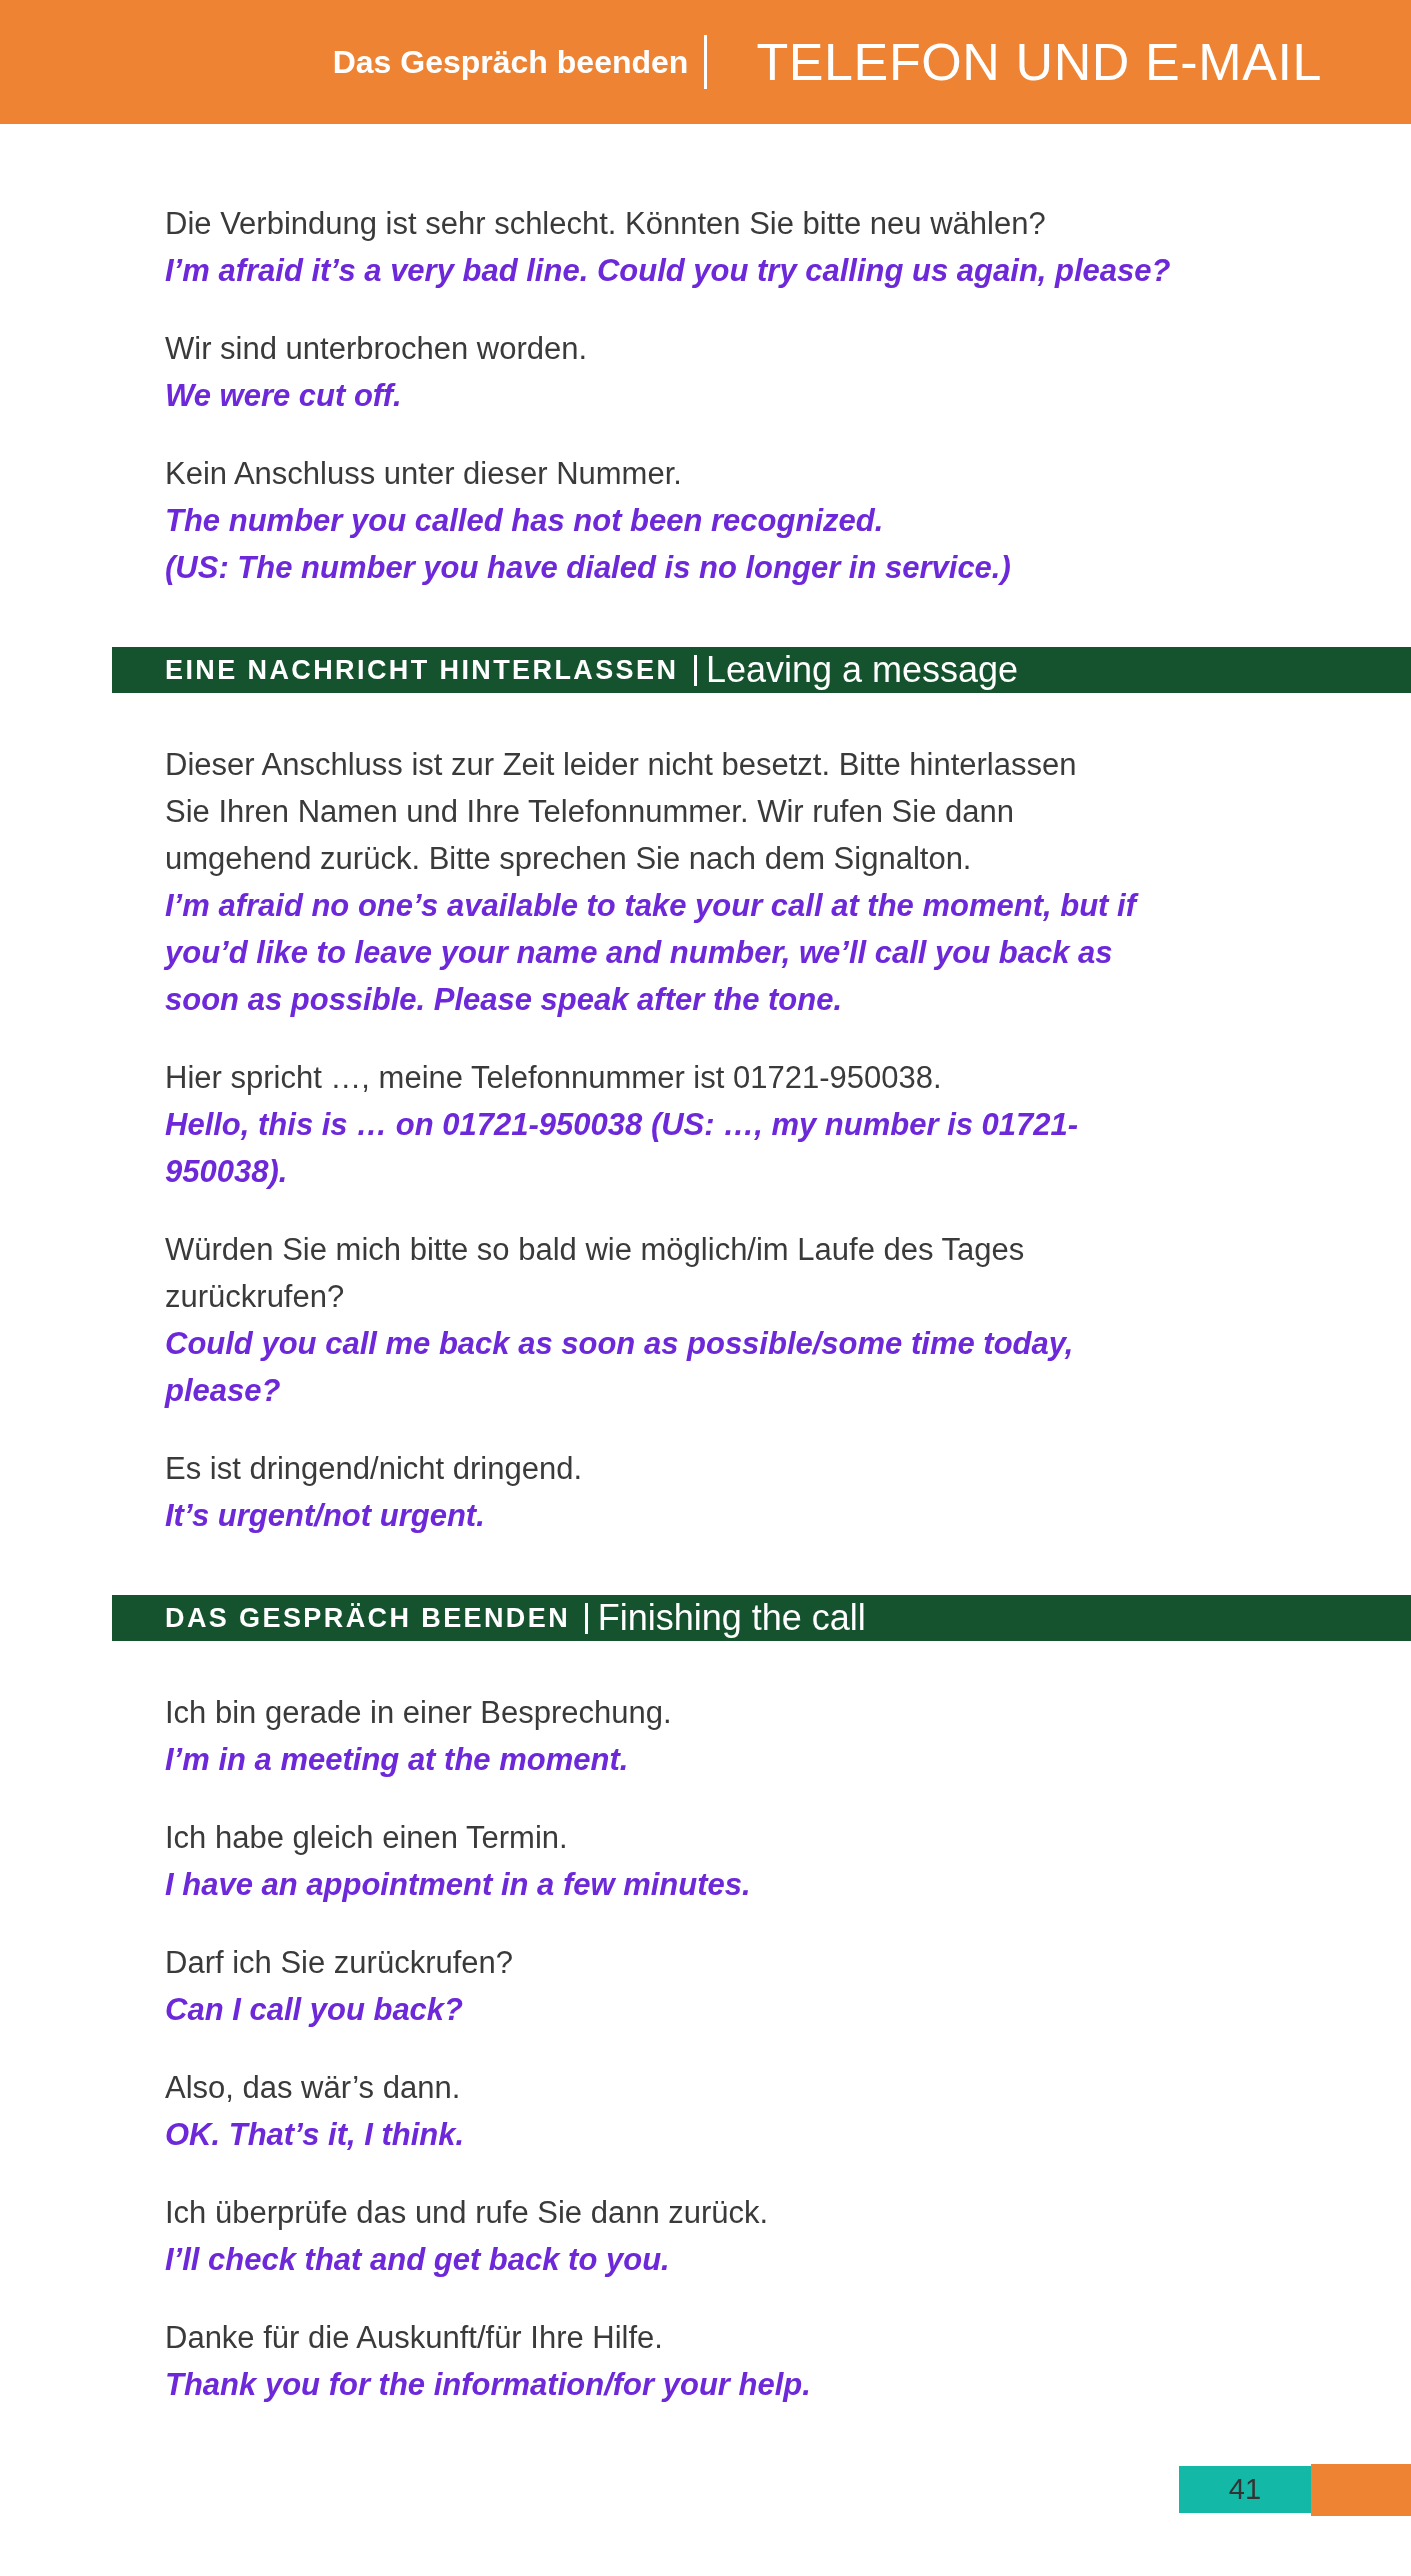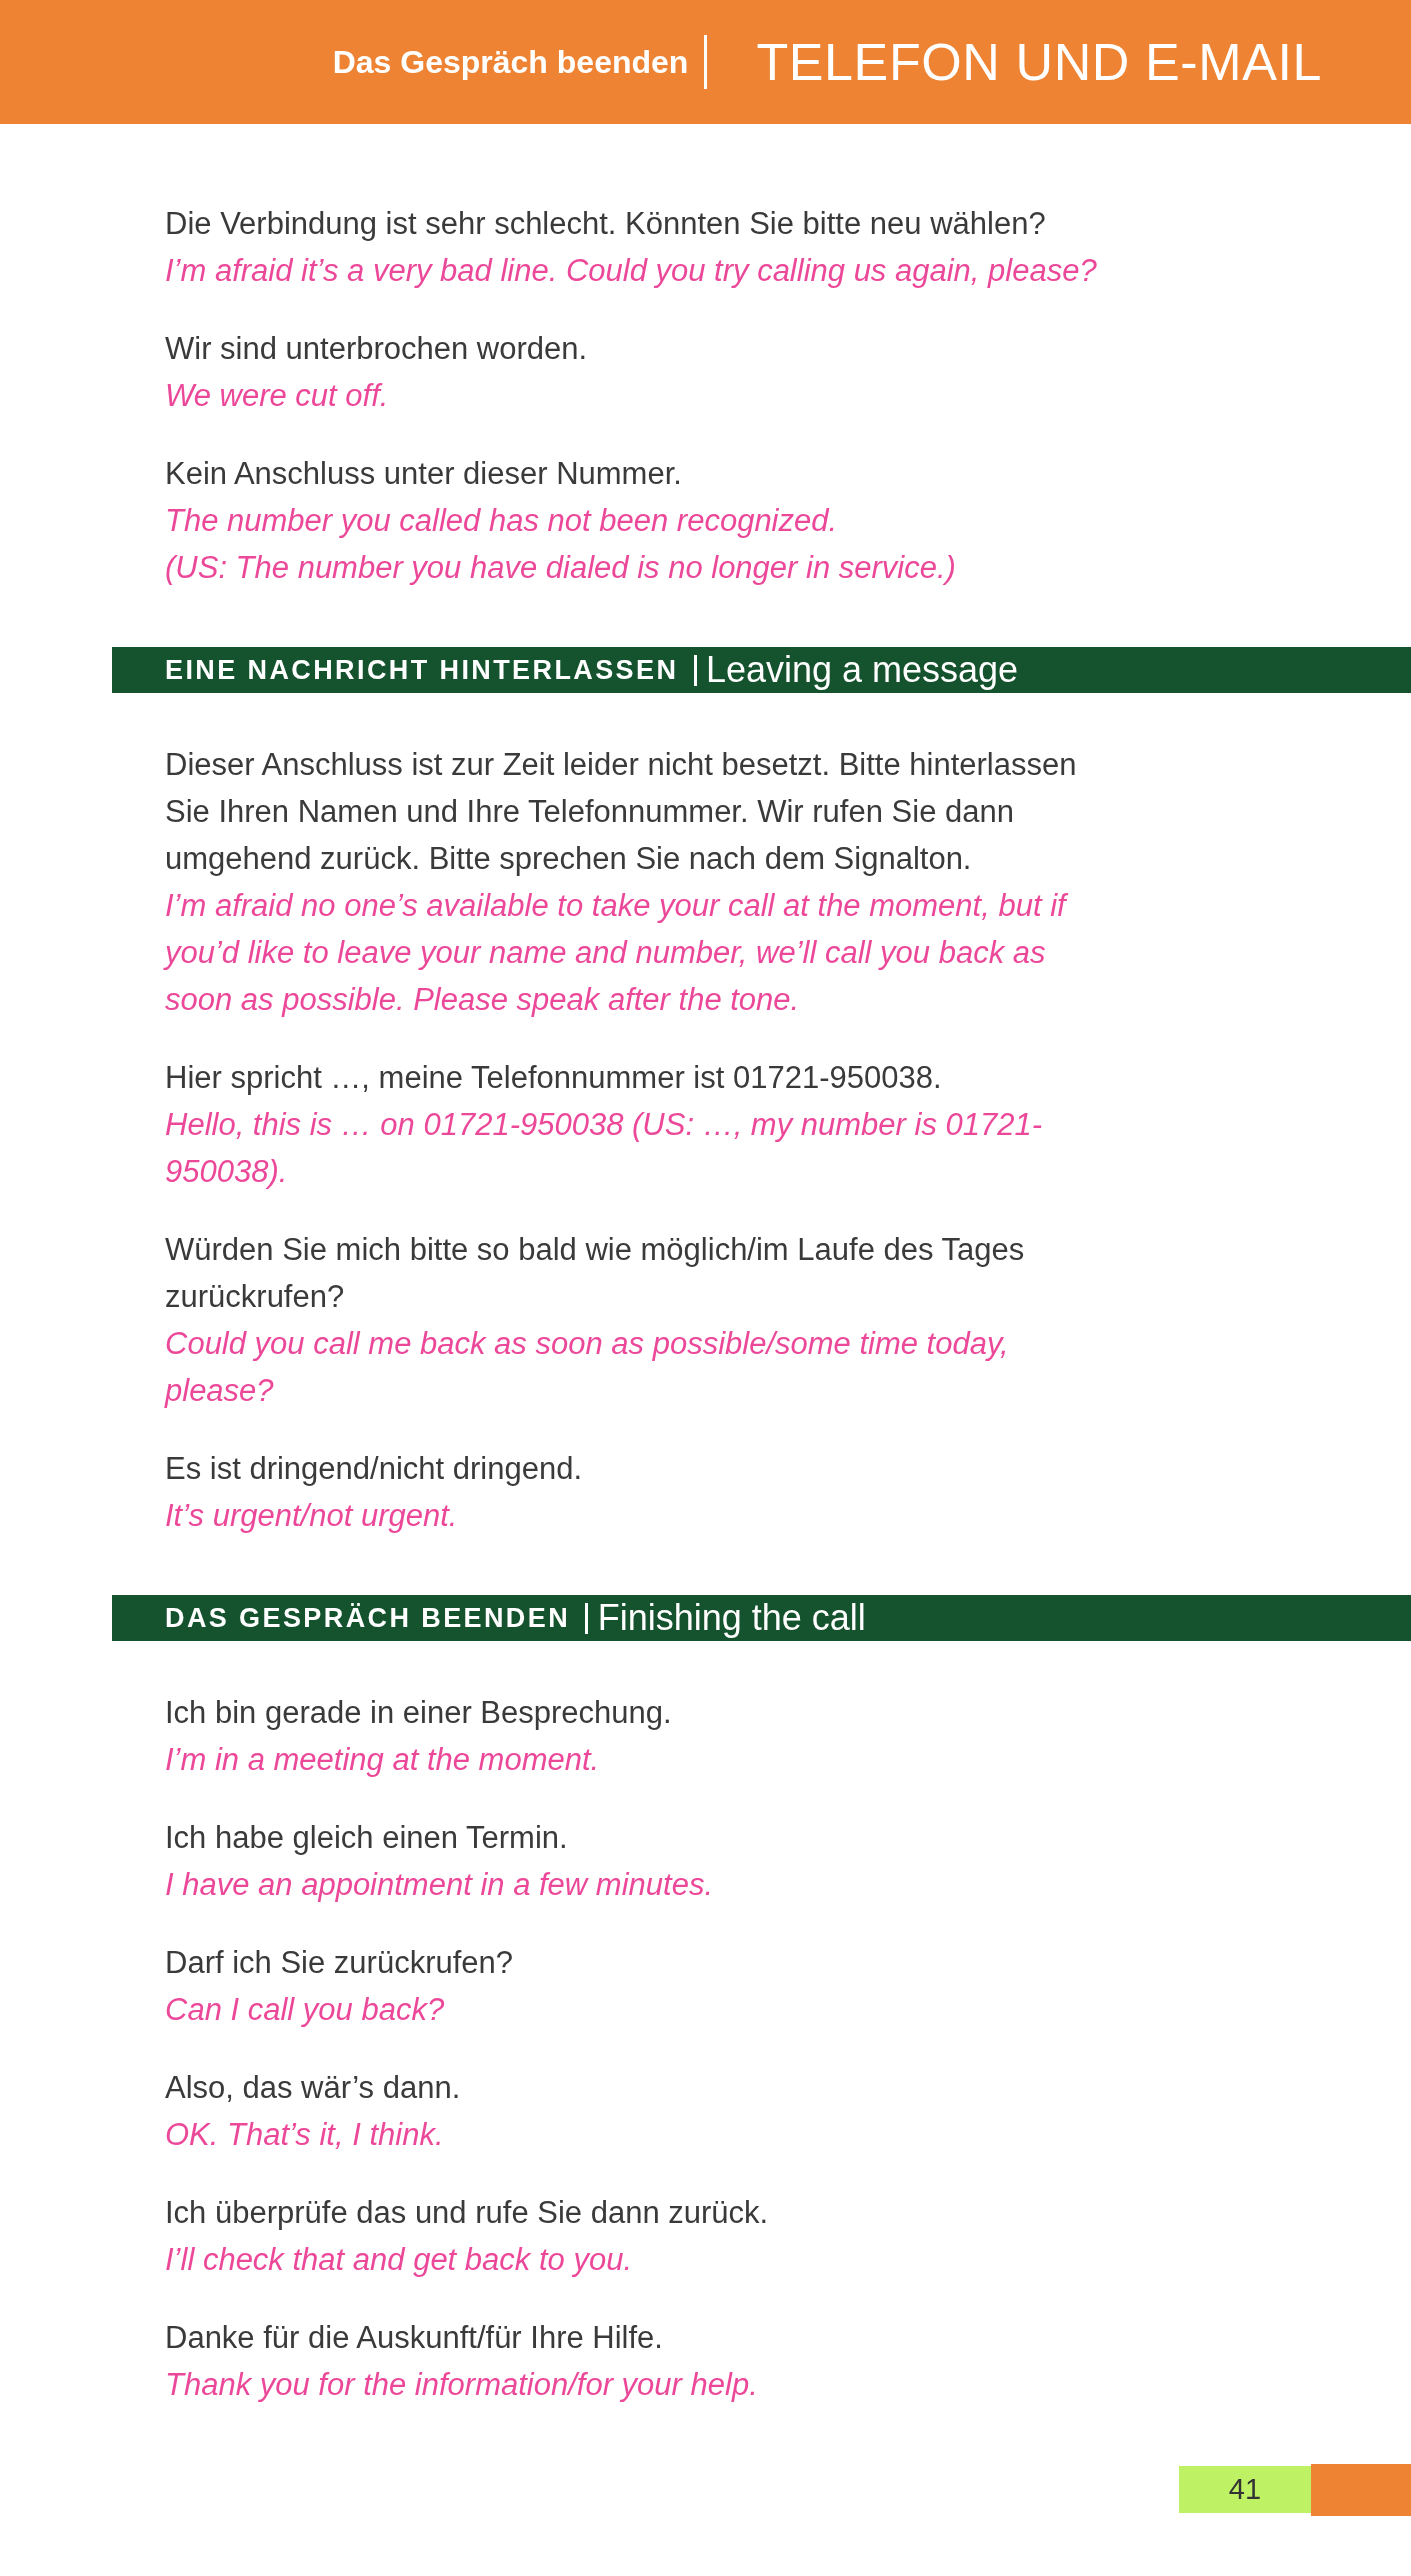--- a/index.html
+++ b/index.html
@@ -19,35 +19,35 @@
   .banner-title{font-size:52px;font-weight:400;letter-spacing:0.6px;white-space:pre;margin-left:34px;}
 
   
   .content{position:absolute;top:124px;left:0;width:1411px;padding-top:76px;box-sizing:border-box;}
   .entry{margin:0 0 31px 0;}
   .entry-de{
     color:#3A3A3A;font-size:31px;line-height:47px;font-weight:400;
     margin-left:165px;white-space:pre;
   }
   .entry-en{
-    color:#ec4899;font-size:31px;line-height:47px;font-weight:400;font-style:italic;
+    color:#6d28d9;font-size:31px;line-height:47px;font-weight:700;font-style:italic;
     margin-left:165px;white-space:pre;
   }
   .sec-header{
     margin:56px 0 48px 112px;height:46px;background:#14532d;color:#ffffff;
     display:flex;align-items:center;padding-left:53px;box-sizing:border-box;
   }
   .sec-de{font-size:27px;font-weight:700;letter-spacing:2.4px;white-space:pre;}
   .sec-sep{width:2.9px;height:31px;background:#ffffff;margin:0 9.4px 0 15.3px;}
   .sec-en{font-size:36px;font-weight:400;white-space:pre;}
 
   
   .footer{position:absolute;top:2464px;right:0;display:flex;align-items:flex-start;}
   .page-num-box{
-    width:132px;height:47px;background:#bef264;color:#333333;
+    width:132px;height:47px;background:#14b8a6;color:#333333;
     display:flex;align-items:center;justify-content:center;
     font-size:29px;font-weight:400;margin-top:2.4px;
   }
   .footer-orange{width:100px;height:52px;background:#EE8433;}
 </style>
 </head>
 <body>
 
 <header class="banner">
   <span class="banner-sub">Das Gespräch beenden</span>

